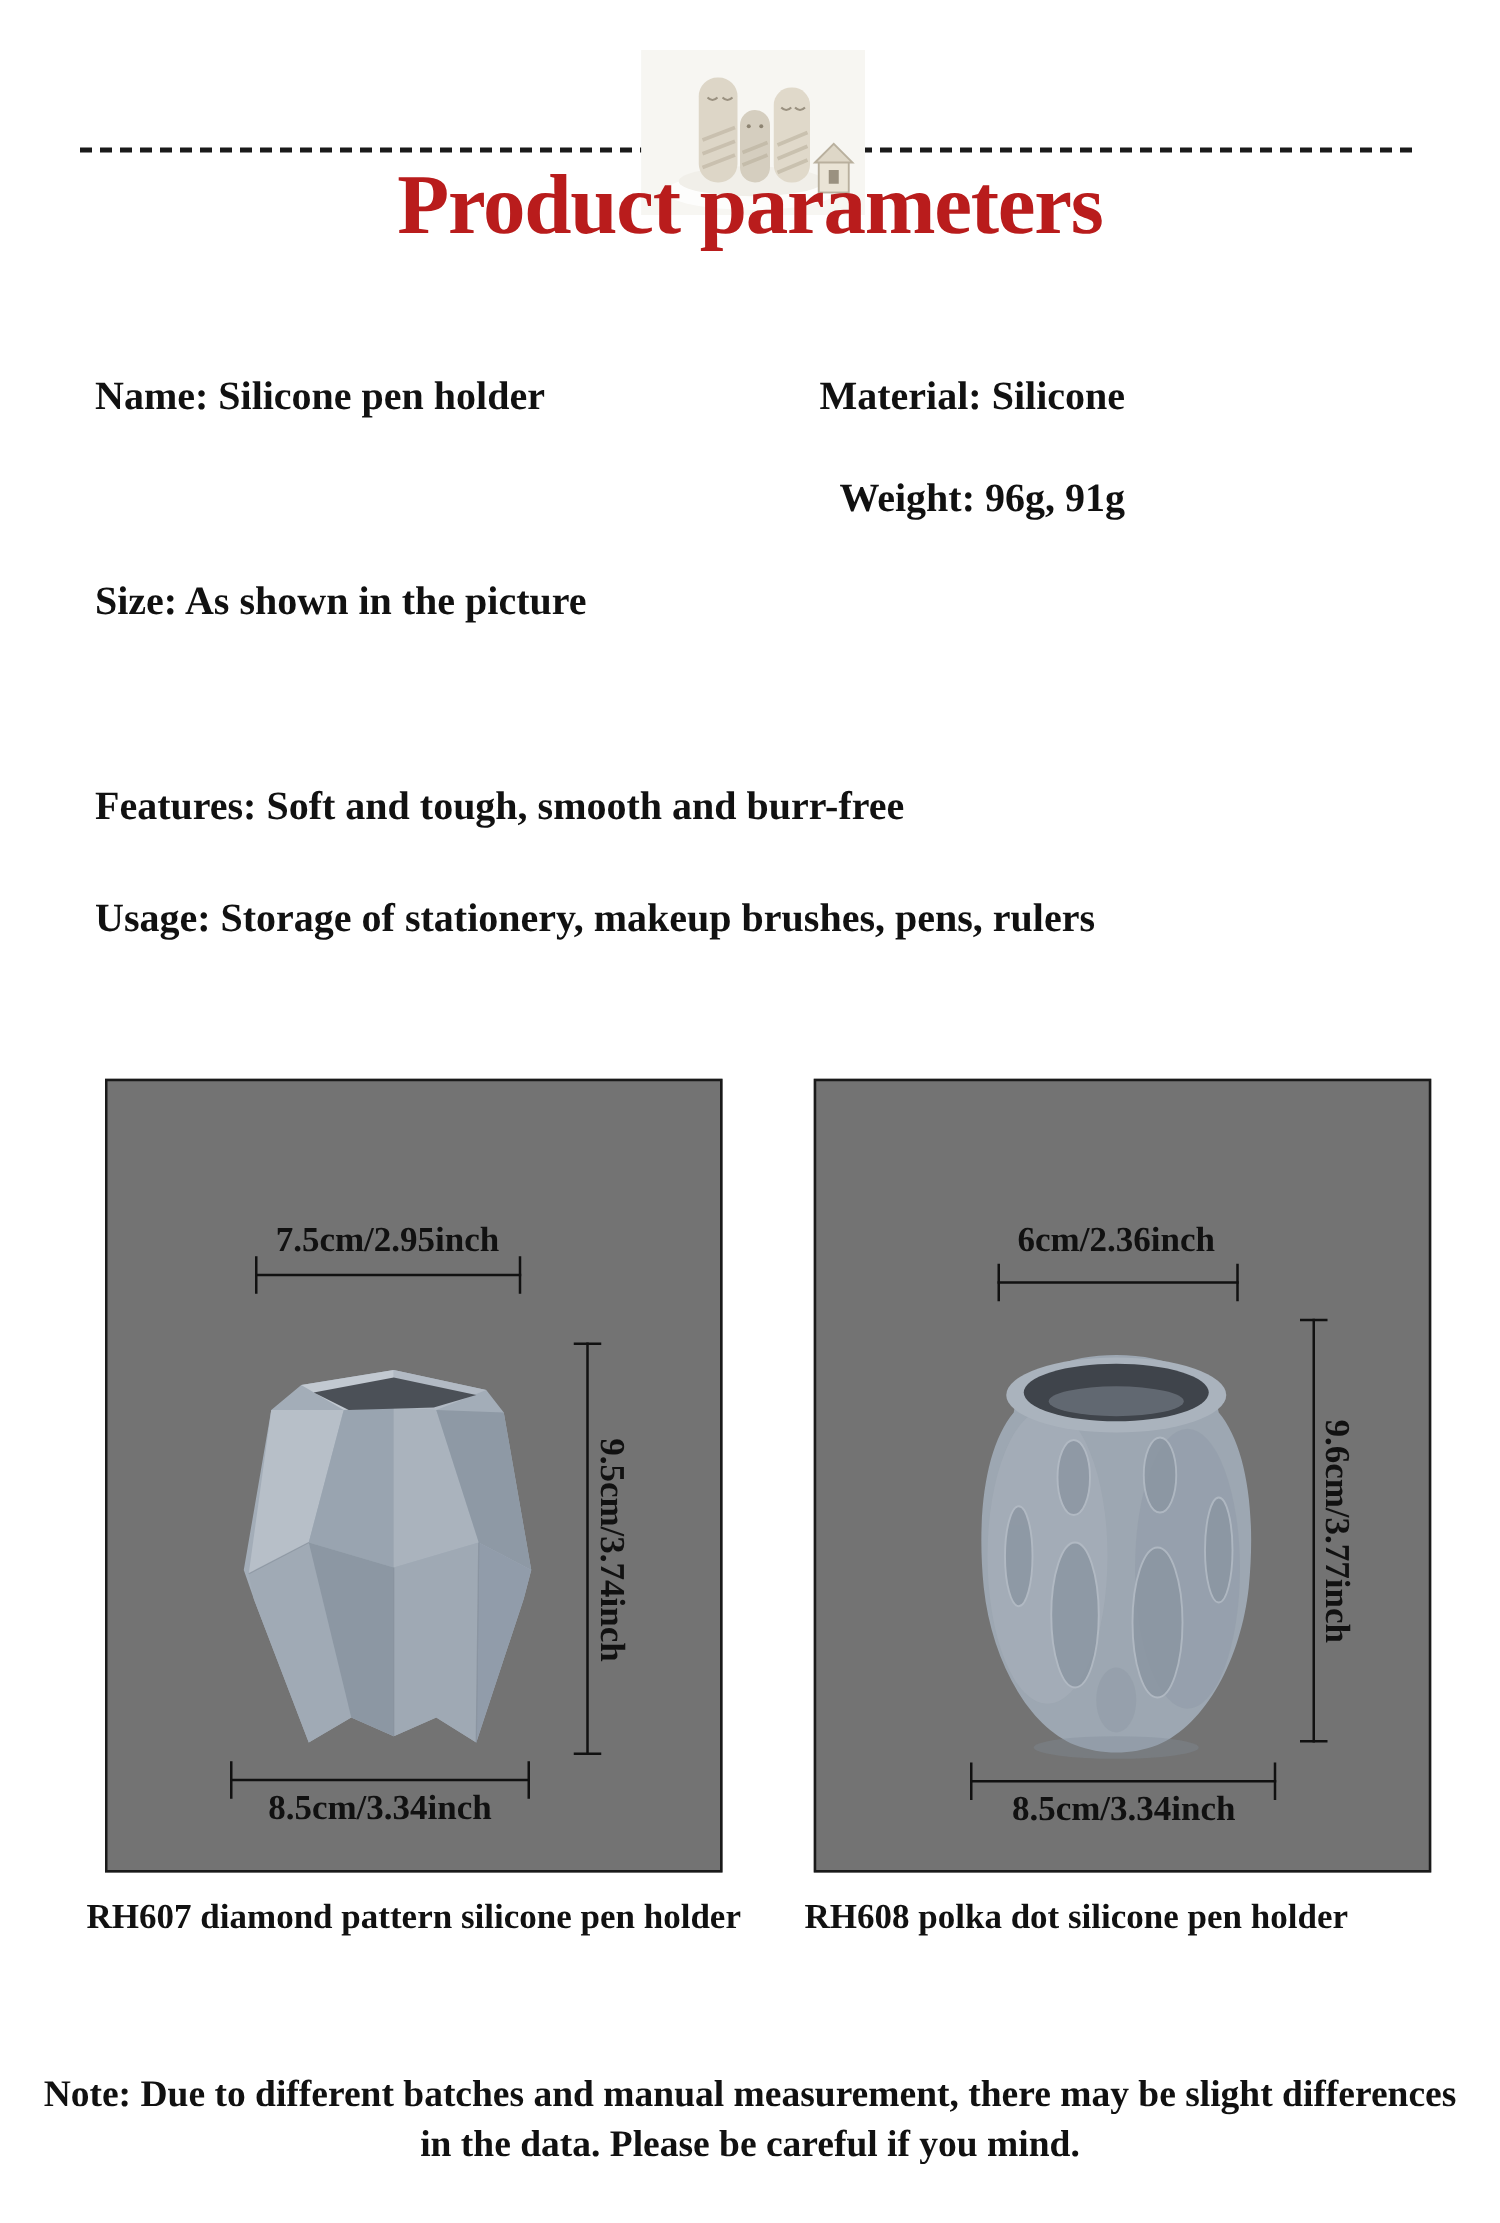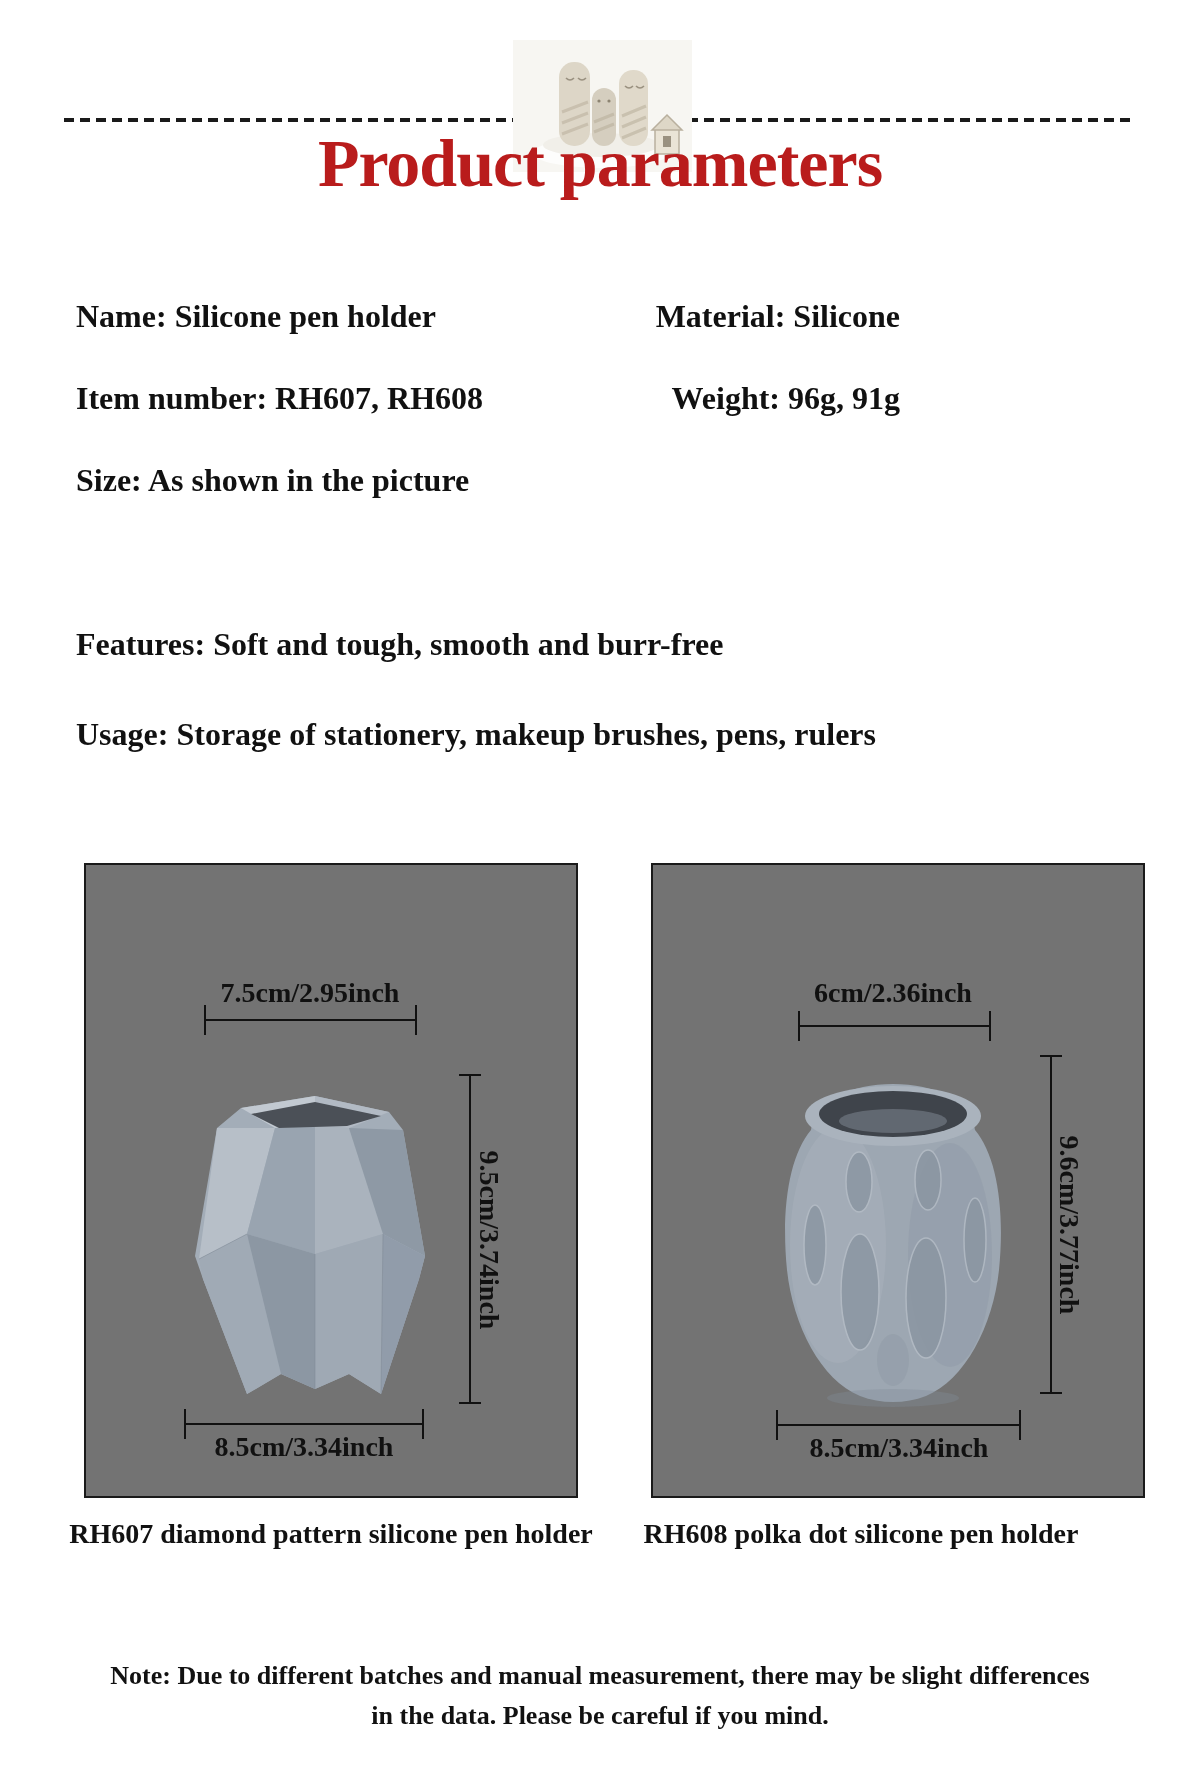--- a/index.html
+++ b/index.html
@@ -38,21 +38,21 @@
   .hbracket::after{right:0;}
   
   .vline{position:absolute;width:2px;background:#111;}
   .vline::before,.vline::after{content:"";position:absolute;left:-10px;width:22px;height:2px;background:#111;}
   .vline::before{top:0;}
   .vline::after{bottom:0;}
   .vase{position:absolute;}
   .caption{position:absolute;top:1516px;height:40px;font-size:28px;line-height:36px;text-align:center;white-space:nowrap;}
   .caption-left{left:34px;width:594px;}
   .caption-right{left:620px;width:450px;margin-left:16px;}
-  .note{position:absolute;left:0;top:1656px;width:1200px;text-align:center;font-size:26px;line-height:40px;}
+  .note{position:absolute;left:0;top:1656px;width:1200px;text-align:center;font-size:30px;line-height:40px;}
 </style>
 </head>
 <body>
 
 <div class="page">
 
   <div class="dashed"></div>
 
   <div class="figurines">
     <svg width="179" height="132" viewBox="0 0 179 132">
@@ -75,21 +75,20 @@
     </svg>
   </div>
 
   <h1 class="title">Product parameters</h1>
 
   <div class="spec-row" style="top:292px;">
     <span class="spec-left">Name: Silicone pen holder</span>
     <span class="spec-right">Material: Silicone</span>
   </div>
   <div class="spec-row" style="top:374px;">
-    <span class="spec-left">Item number: RH607, RH608</span>
     <span class="spec-right">Weight: 96g, 91g</span>
   </div>
   <div class="spec-row" style="top:456px;">
     <span class="spec-left">Size: As shown in the picture</span>
   </div>
   <div class="spec-row" style="top:620px;">
     <span class="spec-left">Features: Soft and tough, smooth and burr-free</span>
   </div>
   <div class="spec-row" style="top:710px;">
     <span class="spec-left">Usage: Storage of stationery, makeup brushes, pens, rulers</span>

